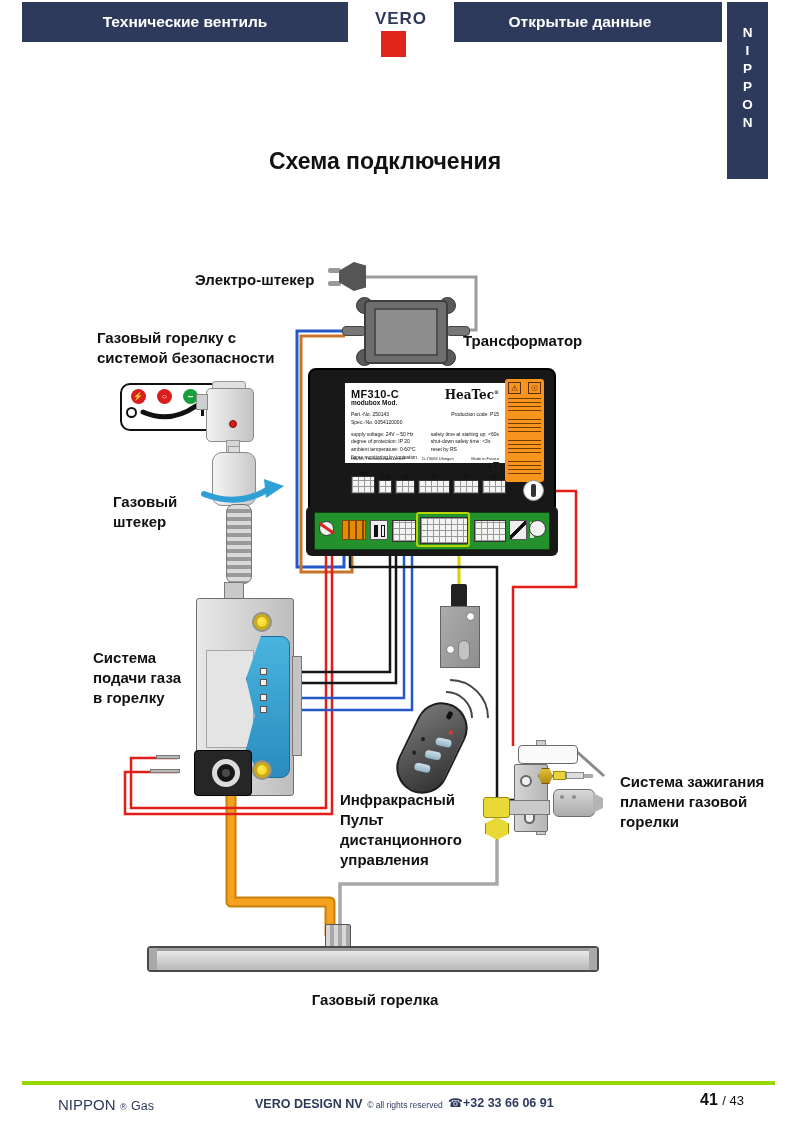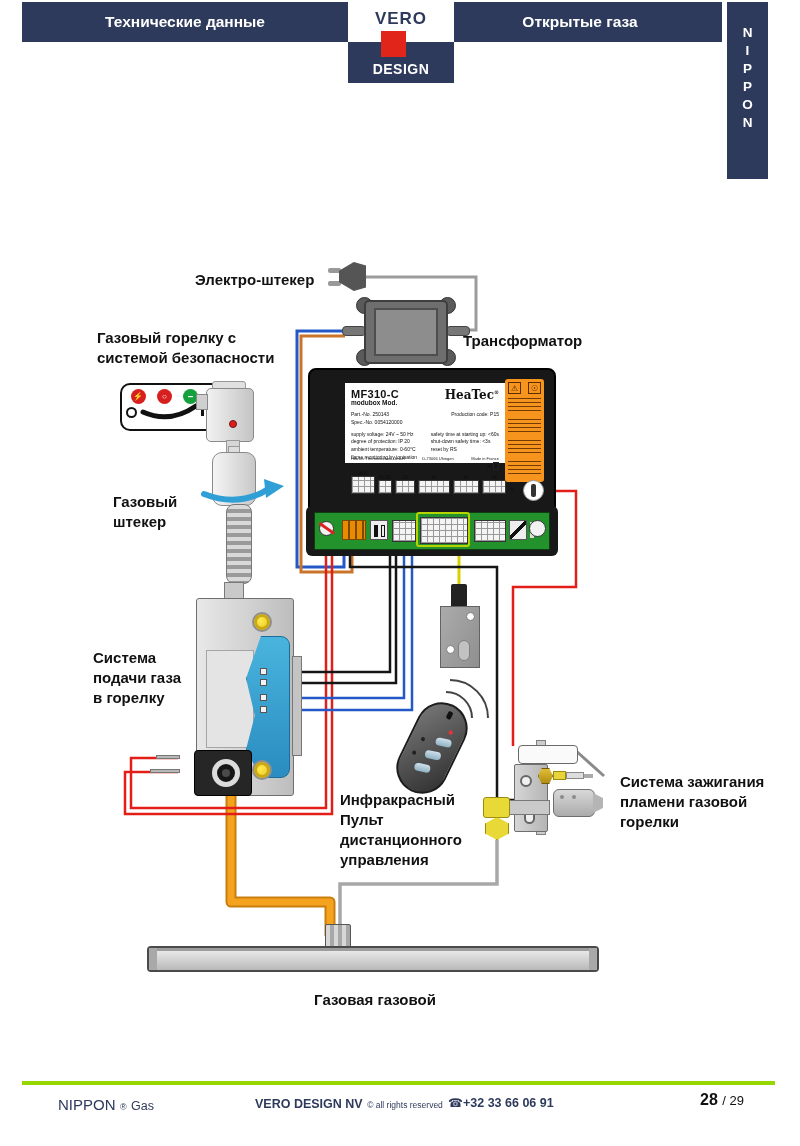--- a/index.html
+++ b/index.html
@@ -42,41 +42,39 @@
          border:1.5px solid #5a2d00;font-size:8px;color:#3c1d00;box-sizing:border-box;background:#f7941d;}
   
   .ft{color:#2e3a5c;}
 </style>
 </head>
 <body>
 
 <div class="page">
 
   <div class="abs hdr-bar" style="left:22px;top:2px;width:700px;height:40px;">
-    <span class="abs hdr-text" style="left:0;top:11px;width:326px;">Технические данные</span>
-    <span class="abs hdr-text" style="left:416px;top:11px;width:284px;">Открытые газа</span>
+    <span class="abs hdr-text" style="left:0;top:11px;width:326px;">Технические вентиль</span>
+    <span class="abs hdr-text" style="left:416px;top:11px;width:284px;">Открытые данные</span>
   </div>
   <div class="abs" style="left:348px;top:2px;width:106px;height:81px;">
     <div class="logo-top">
         <span>VERO</span>
-      </div>
-    <div class="logo-bottom">
-        <span>DESIGN</span>
       </div>
     <div class="logo-square"></div>
   </div>
   <div class="abs sidebar" style="left:727px;top:2px;width:41px;height:177px;">
     <span>N</span>
     <span>I</span>
     <span>P</span>
     <span>P</span>
     <span>O</span>
     <span>N</span>
   </div>
 
+  <div class="abs title" style="left:185px;top:148px;width:400px;">Схема подключения</div>
 
   <svg class="abs" style="left:0;top:0;" width="800" height="1146" viewBox="0 0 800 1146">
 
     <path d="M231 796 L231 902 L330 902 L330 936" fill="none" stroke="#c87f0e" stroke-width="11" stroke-linejoin="round"></path>
     <path d="M231 796 L231 902 L330 902 L330 936" fill="none" stroke="#f5a21f" stroke-width="7" stroke-linejoin="round"></path>
 
     <path d="M366 277 L476 277 L476 330 L468 330" fill="none" stroke="#9c9c9c" stroke-width="3"></path>
 
     <path d="M345 331 L297 331 L297 567 L344 567 L344 556" fill="none" stroke="#2458c8" stroke-width="3"></path>
     <path d="M345 336 L301 336 L301 572 L352 572 L352 556" fill="none" stroke="#c9742b" stroke-width="3"></path>
@@ -302,33 +300,33 @@
   <div class="abs" style="left:483px;top:797px;width:27px;height:21px;background:#e9d937;border:1.5px solid #9b8a0e;border-radius:3px;box-sizing:border-box;"></div>
   <div class="abs" style="left:485px;top:817px;width:24px;height:23px;background:#e9d937;border:1.5px solid #9b8a0e;clip-path:polygon(50% 0,100% 28%,100% 72%,50% 100%,0 72%,0 28%);box-sizing:border-box;"></div>
   <span class="abs lbl" style="left:620px;top:772px;">Система зажигания
 пламени газовой
 горелки</span>
 
   <div class="abs" style="left:325px;top:924px;width:26px;height:26px;background:repeating-linear-gradient(90deg,#d8d8d8 0 4px,#a8a8a8 4px 8px);border:1.5px solid #555;border-radius:2px;box-sizing:border-box;"></div>
   <div class="abs" style="left:147px;top:946px;width:452px;height:26px;background:linear-gradient(180deg,#f0f0f0,#b9b9b9);border:2px solid #4a4a4a;border-radius:4px;box-shadow:inset 0 3px 0 #9c9c9c;box-sizing:border-box;"></div>
   <div class="abs" style="left:149px;top:948px;width:8px;height:22px;background:#a9a9a9;"></div>
   <div class="abs" style="left:589px;top:948px;width:8px;height:22px;background:#a9a9a9;"></div>
-  <div class="abs lbl" style="left:285px;top:990px;width:180px;text-align:center;">Газовая газовой</div>
+  <div class="abs lbl" style="left:285px;top:990px;width:180px;text-align:center;">Газовый горелка</div>
 
   <div class="abs" style="left:22px;top:1081px;width:753px;height:4px;background:#97d700;"></div>
   <div class="abs ft" style="left:58px;top:1096px;">
     <span style="font-size:15px;">NIPPON</span>
     <span style="font-size:9px;">®</span>
     <span style="font-size:12.5px;">Gas</span>
   </div>
   <div class="abs ft" style="left:255px;top:1094px;">
     <span style="font-size:12.5px;font-weight:bold;margin-top:36px;">VERO DESIGN NV</span>
     <span style="font-size:8.5px;">© all rights reserved</span>
   </div>
   <div class="abs ft" style="left:448px;top:1093px;">
     <span style="font-size:12px;">☎</span><span style="font-size:12.5px;font-weight:bold;">+32 33 66 06 91</span>
   </div>
   <div class="abs" style="left:700px;top:1091px;color:#111;">
-    <span style="font-size:16px;font-weight:bold;">28</span>
-    <span style="font-size:13px;">/ 29</span>
+    <span style="font-size:16px;font-weight:bold;">41</span>
+    <span style="font-size:13px;">/ 43</span>
   </div>
 
 </div>
 
 </body></html>

